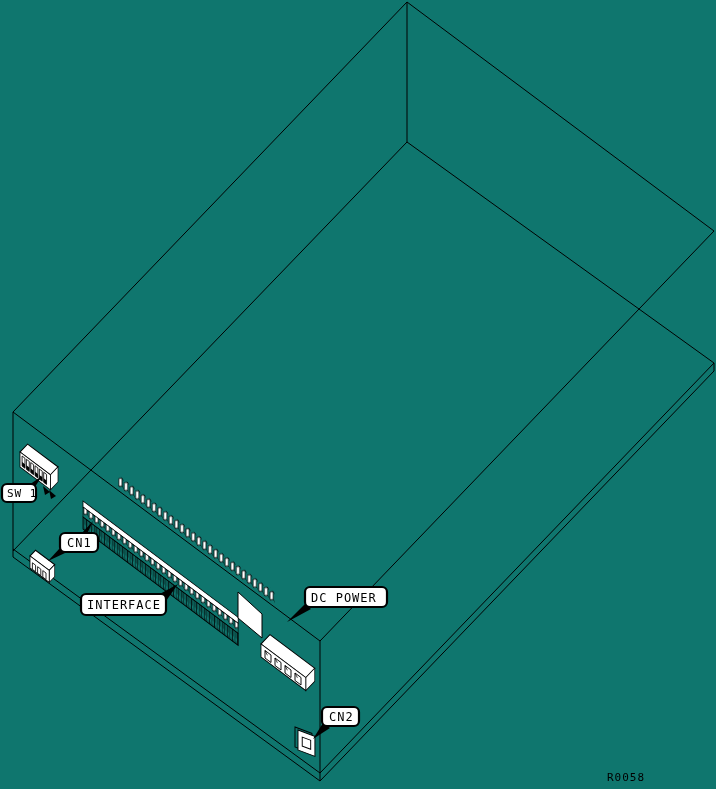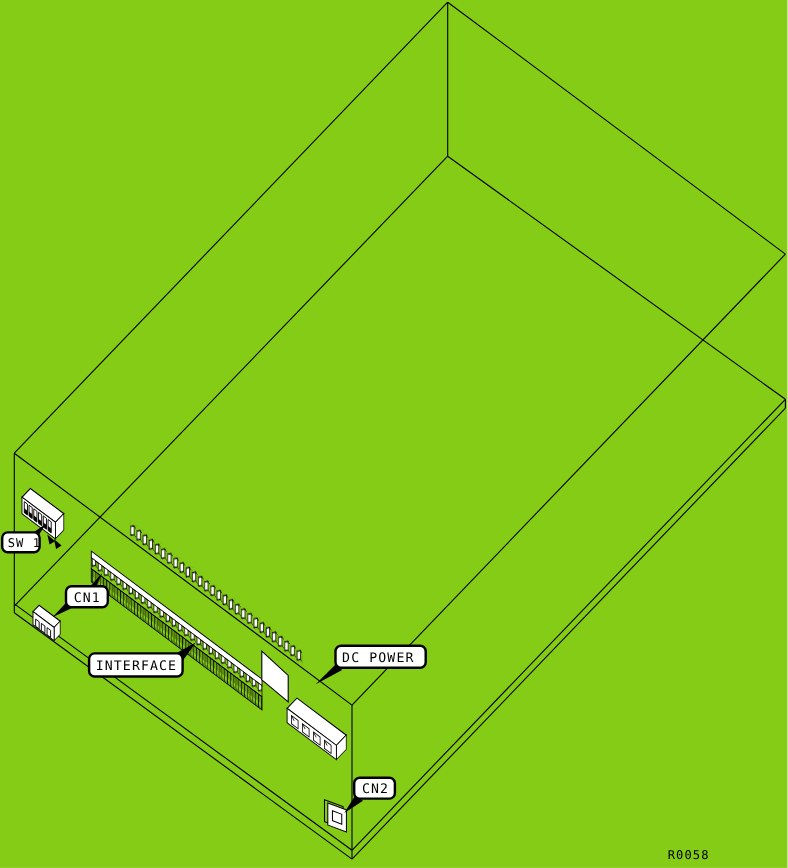--- a/index.html
+++ b/index.html
@@ -1,19 +1,19 @@
 <!DOCTYPE html>
 <html><head>
 <meta charset="utf-8">
 <style>
   html,body{margin:0;padding:0;background:#ffffff;}
   .stage{
     position:relative;
     width:716px;height:789px;
-    background:#84cc16;
+    background:#0f766e;
     font-family:"DejaVu Sans Mono","Liberation Mono",monospace;
     overflow:hidden;
   }
   svg{position:absolute;left:0;top:0;}
   .callout-box{fill:#ffffff;stroke:#000000;stroke-width:2.2;}
   .callout-text{
     font-family:"DejaVu Sans Mono","Liberation Mono",monospace;
     fill:#000000;letter-spacing:1px;
   }
   .ref-text{

